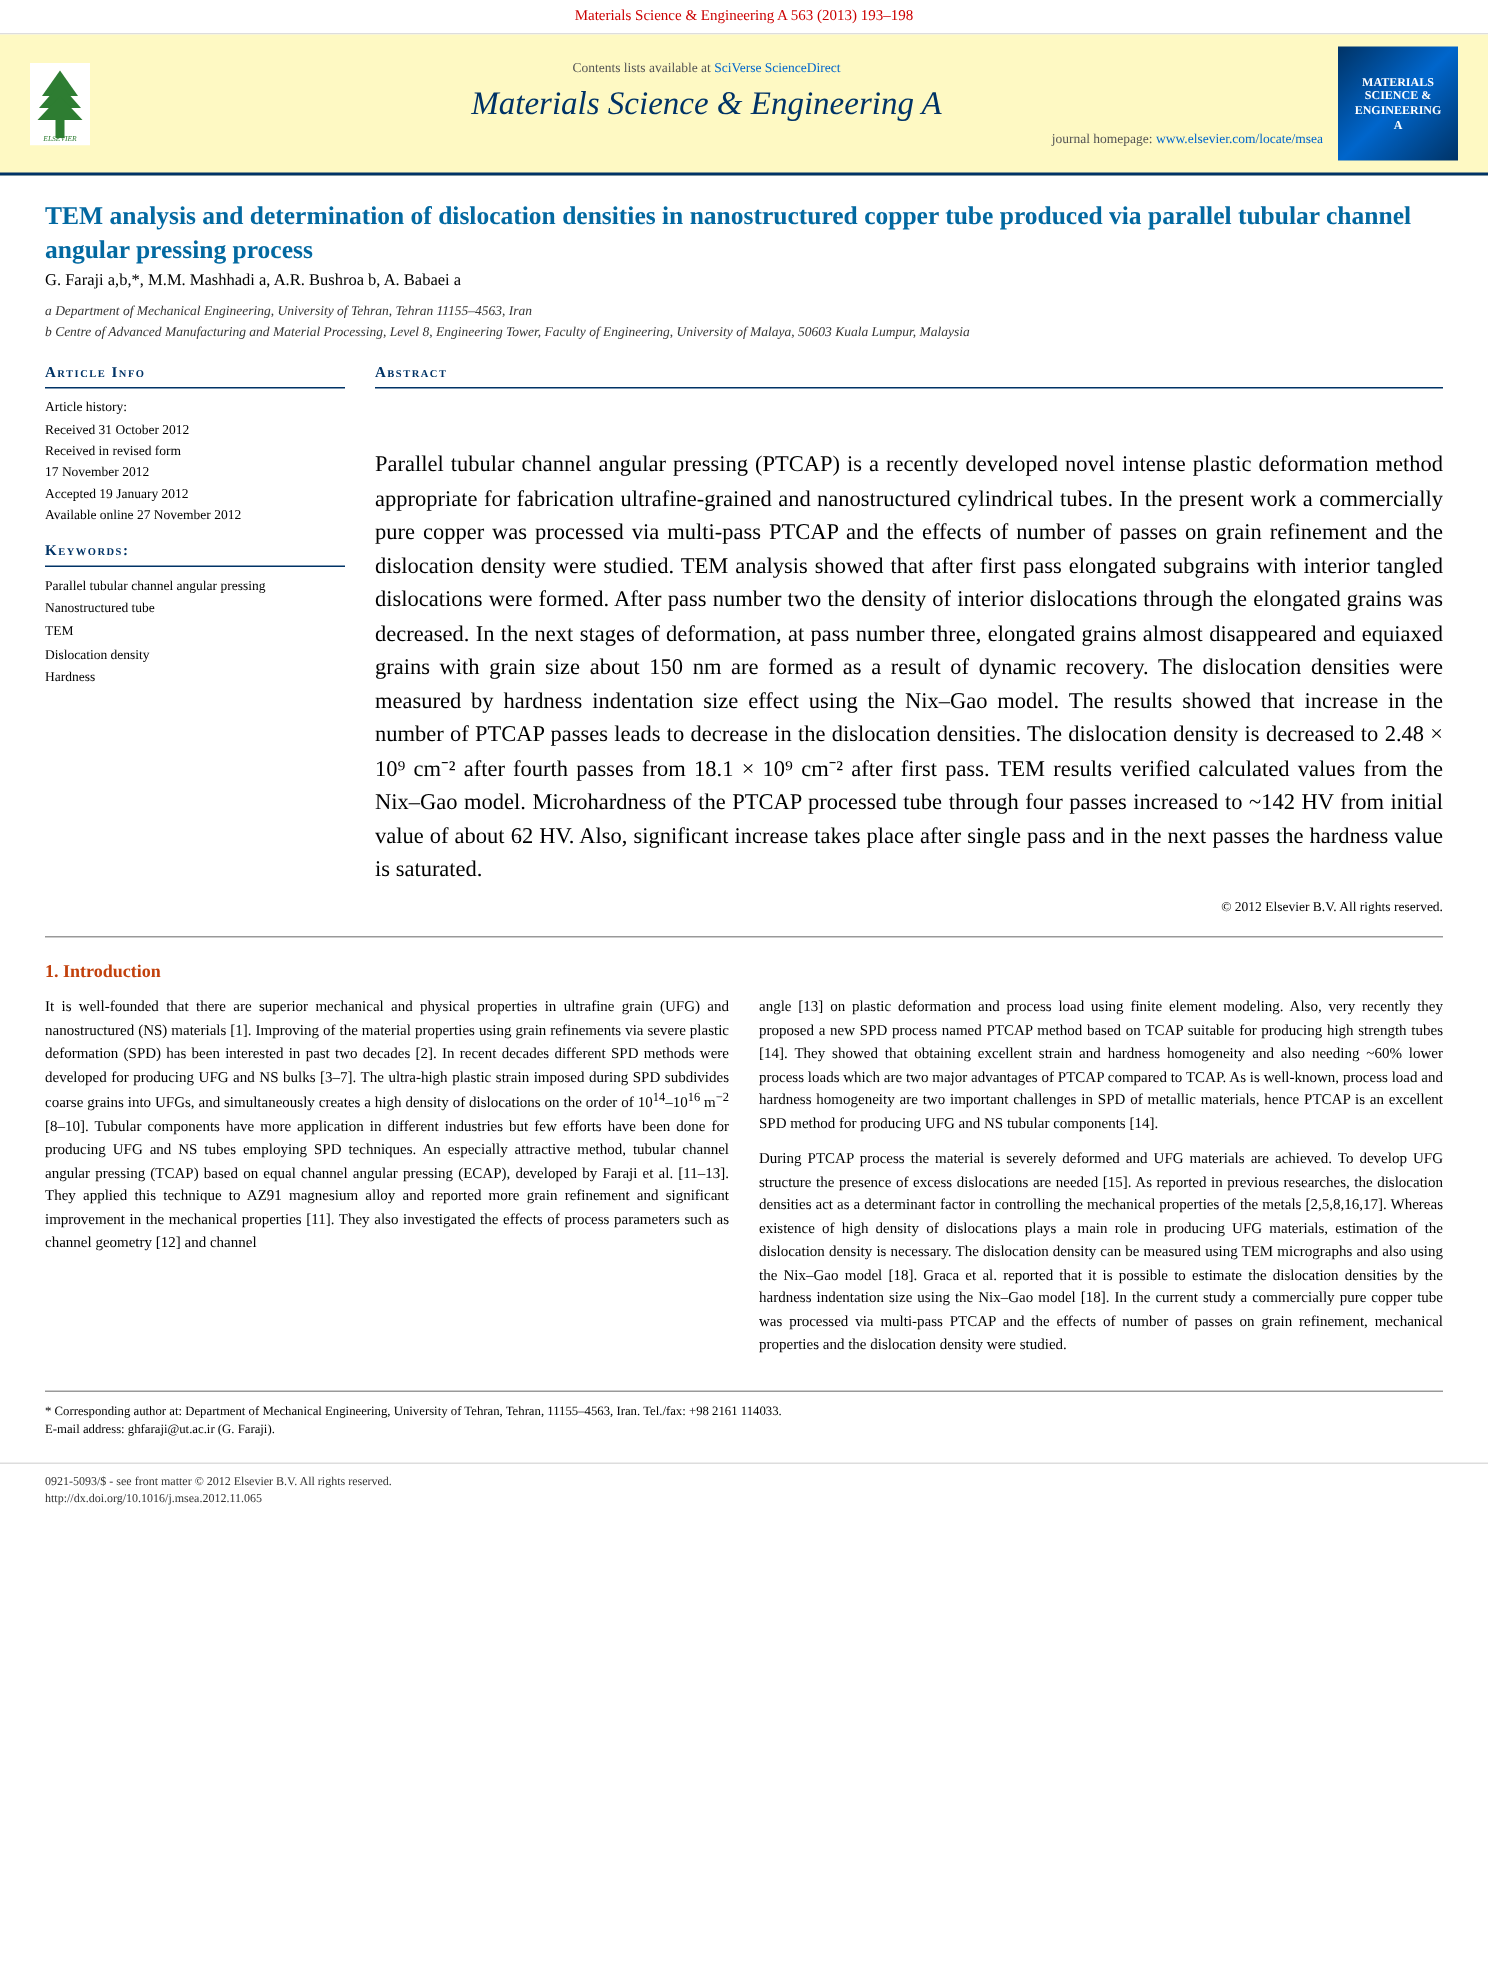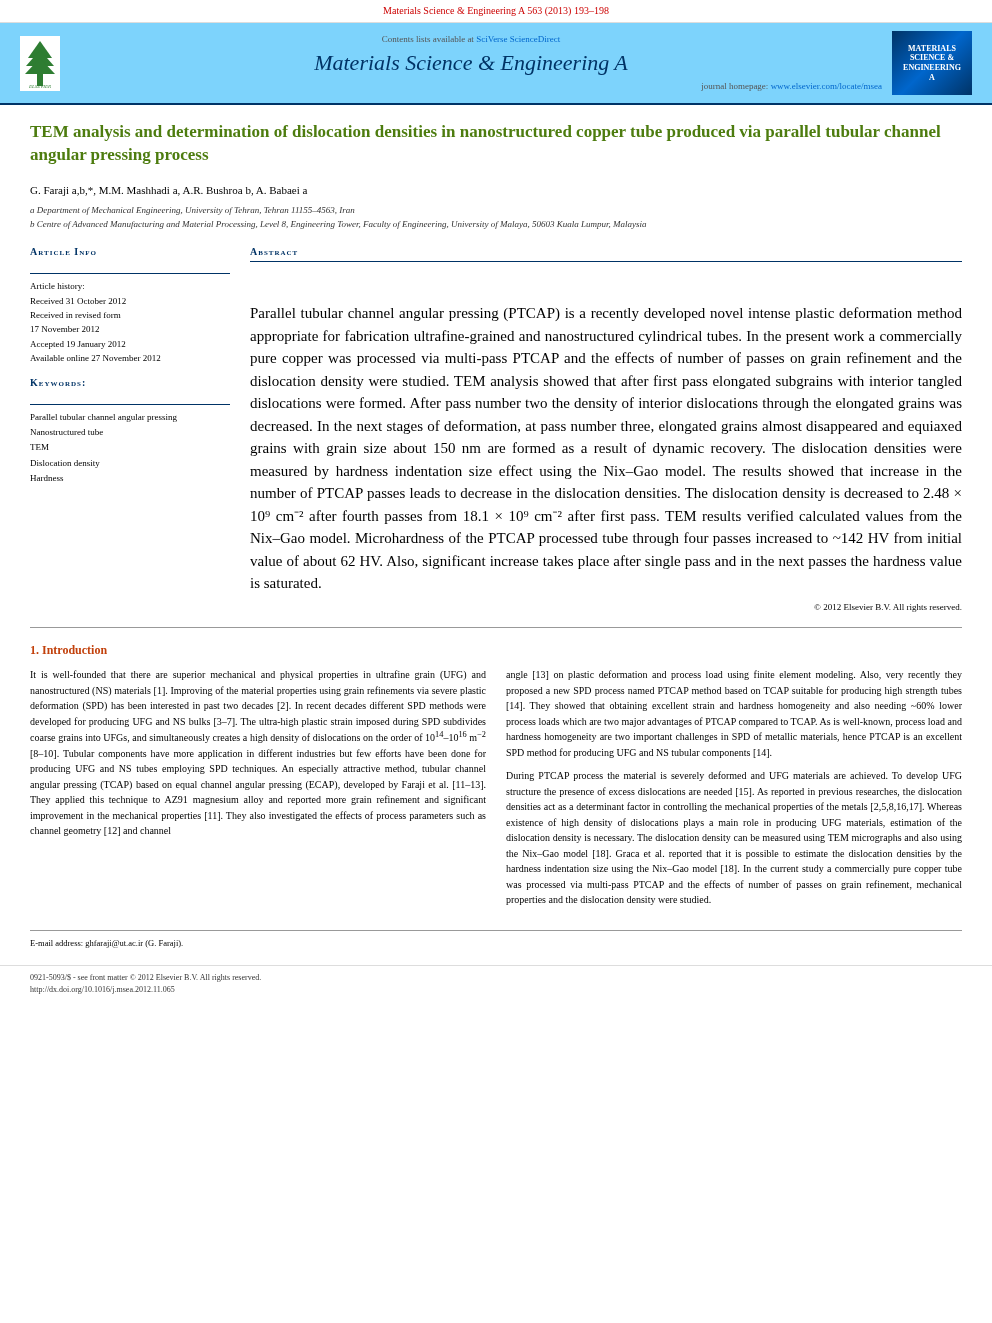--- a/index.html
+++ b/index.html
@@ -16,21 +16,21 @@
       padding: 4px 0;
       font-size: 10px;
       color: #c00;
       border-bottom: 1px solid #ddd;
     }
     .journal-header {
       display: flex;
       align-items: center;
       padding: 8px 20px;
       border-bottom: 2px solid #003366;
-      background: #7dd3fc;
+      background: #fef9c3;
     }
     .journal-header-center {
       flex: 1;
       text-align: center;
     }
     .journal-header-center .contents-line {
       font-size: 9px;
       color: #555;
       margin-bottom: 4px;
     }
@@ -53,21 +53,21 @@
     }
     .journal-homepage a { color: #0066cc; text-decoration: none; }
     .journal-header-right {
       width: 90px;
       display: flex;
       align-items: center;
       justify-content: flex-end;
     }
     .journal-logo-box {
       width: 80px;
-      height: 64px;
+      height: 76px;
       background: linear-gradient(135deg, #003366 0%, #0066cc 50%, #003366 100%);
       display: flex;
       flex-direction: column;
       align-items: center;
       justify-content: center;
       color: white;
       font-size: 7px;
       font-weight: bold;
       text-align: center;
       padding: 1px;
@@ -77,23 +77,23 @@
       line-height: 1.2;
     }
 
     .main-content {
       padding: 16px 30px;
     }
 
     .paper-title {
       font-size: 17px;
       font-weight: bold;
-      color: #4d7c0f;
+      color: #0369a1;
       line-height: 1.35;
-      margin-bottom: 16px;
+      margin-bottom: 1px;
     }
 
     .authors {
       font-size: 11px;
       margin-bottom: 6px;
     }
 
     .affiliations {
       font-size: 9px;
       font-style: italic;
@@ -116,21 +116,21 @@
     .article-info-section {
       margin-bottom: 10px;
     }
 
     .article-info-header {
       font-variant: small-caps;
       font-size: 10px;
       font-weight: bold;
       color: #003366;
       border-bottom: 1px solid #003366;
-      padding-bottom: 14px;
+      padding-bottom: 2px;
       margin-bottom: 5px;
       letter-spacing: 1px;
     }
 
     .history-item {
       font-size: 9px;
       line-height: 1.6;
     }
 
     .keywords-list {
@@ -327,20 +327,21 @@
     <div class="body-col">
       <p>It is well-founded that there are superior mechanical and physical properties in ultrafine grain (UFG) and nanostructured (NS) materials [1]. Improving of the material properties using grain refinements via severe plastic deformation (SPD) has been interested in past two decades [2]. In recent decades different SPD methods were developed for producing UFG and NS bulks [3–7]. The ultra-high plastic strain imposed during SPD subdivides coarse grains into UFGs, and simultaneously creates a high density of dislocations on the order of 10<sup>14</sup>–10<sup>16</sup> m<sup>−2</sup> [8–10]. Tubular components have more application in different industries but few efforts have been done for producing UFG and NS tubes employing SPD techniques. An especially attractive method, tubular channel angular pressing (TCAP) based on equal channel angular pressing (ECAP), developed by Faraji et al. [11–13]. They applied this technique to AZ91 magnesium alloy and reported more grain refinement and significant improvement in the mechanical properties [11]. They also investigated the effects of process parameters such as channel geometry [12] and channel</p>
     </div>
     <div class="body-col">
       <p>angle [13] on plastic deformation and process load using finite element modeling. Also, very recently they proposed a new SPD process named PTCAP method based on TCAP suitable for producing high strength tubes [14]. They showed that obtaining excellent strain and hardness homogeneity and also needing ~60% lower process loads which are two major advantages of PTCAP compared to TCAP. As is well-known, process load and hardness homogeneity are two important challenges in SPD of metallic materials, hence PTCAP is an excellent SPD method for producing UFG and NS tubular components [14].</p>
       <p>During PTCAP process the material is severely deformed and UFG materials are achieved. To develop UFG structure the presence of excess dislocations are needed [15]. As reported in previous researches, the dislocation densities act as a determinant factor in controlling the mechanical properties of the metals [2,5,8,16,17]. Whereas existence of high density of dislocations plays a main role in producing UFG materials, estimation of the dislocation density is necessary. The dislocation density can be measured using TEM micrographs and also using the Nix–Gao model [18]. Graca et al. reported that it is possible to estimate the dislocation densities by the hardness indentation size using the Nix–Gao model [18]. In the current study a commercially pure copper tube was processed via multi-pass PTCAP and the effects of number of passes on grain refinement, mechanical properties and the dislocation density were studied.</p>
     </div>
   </div>
 
   <div class="footnote-section">
+    <div>* Corresponding author at: Department of Mechanical Engineering, University of Tehran, Tehran, 11155–4563, Iran. Tel./fax: +98 2161 114033.</div>
     <div>E-mail address: ghfaraji@ut.ac.ir (G. Faraji).</div>
   </div>
 
 </div>
 
 <div class="bottom-bar">
   <div>0921-5093/$ - see front matter © 2012 Elsevier B.V. All rights reserved.</div>
   <div>http://dx.doi.org/10.1016/j.msea.2012.11.065</div>
 </div>
 

